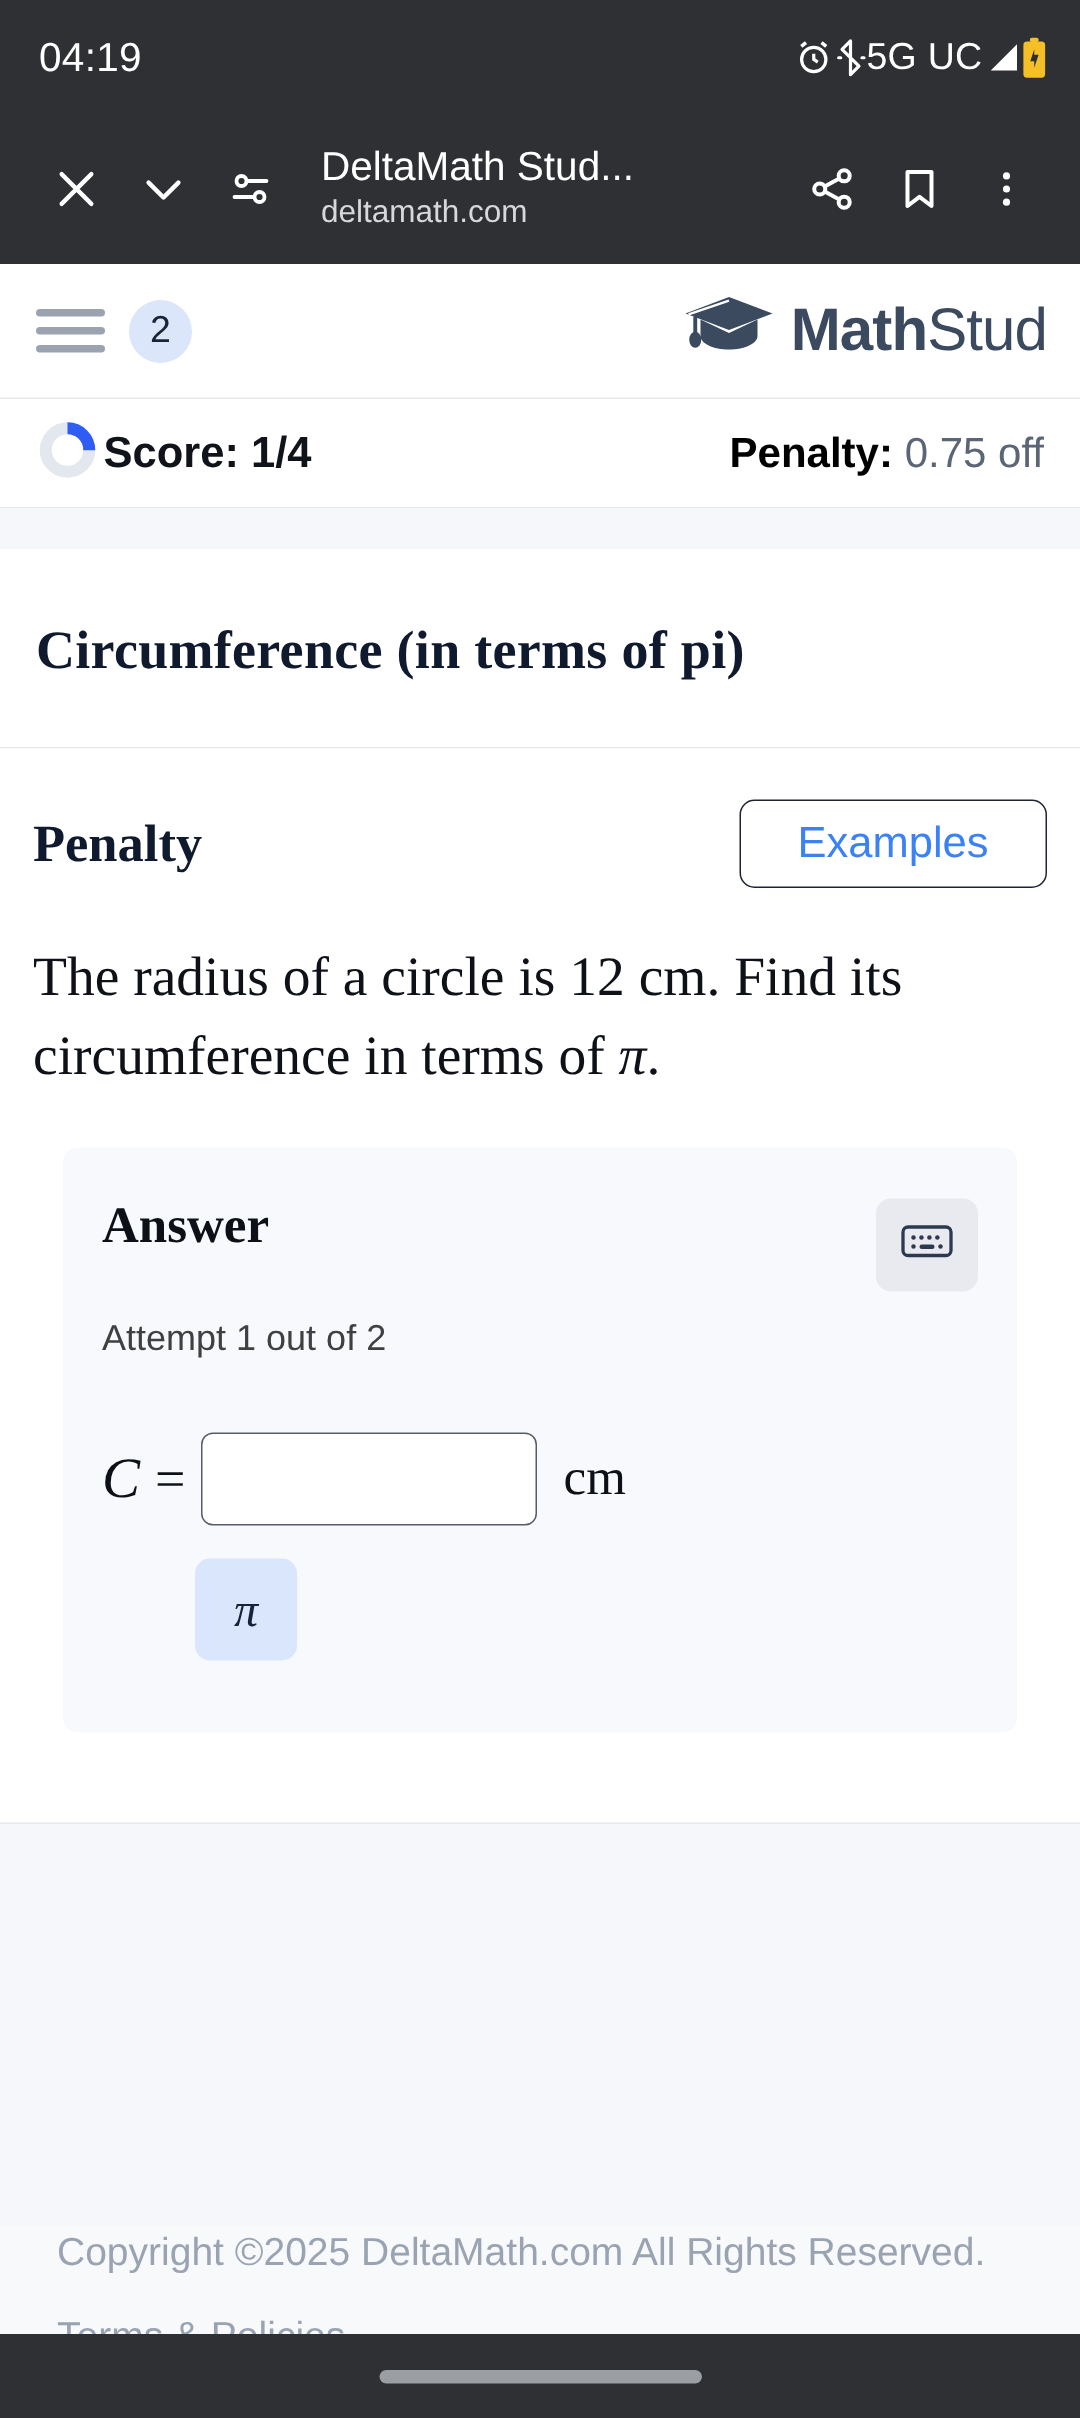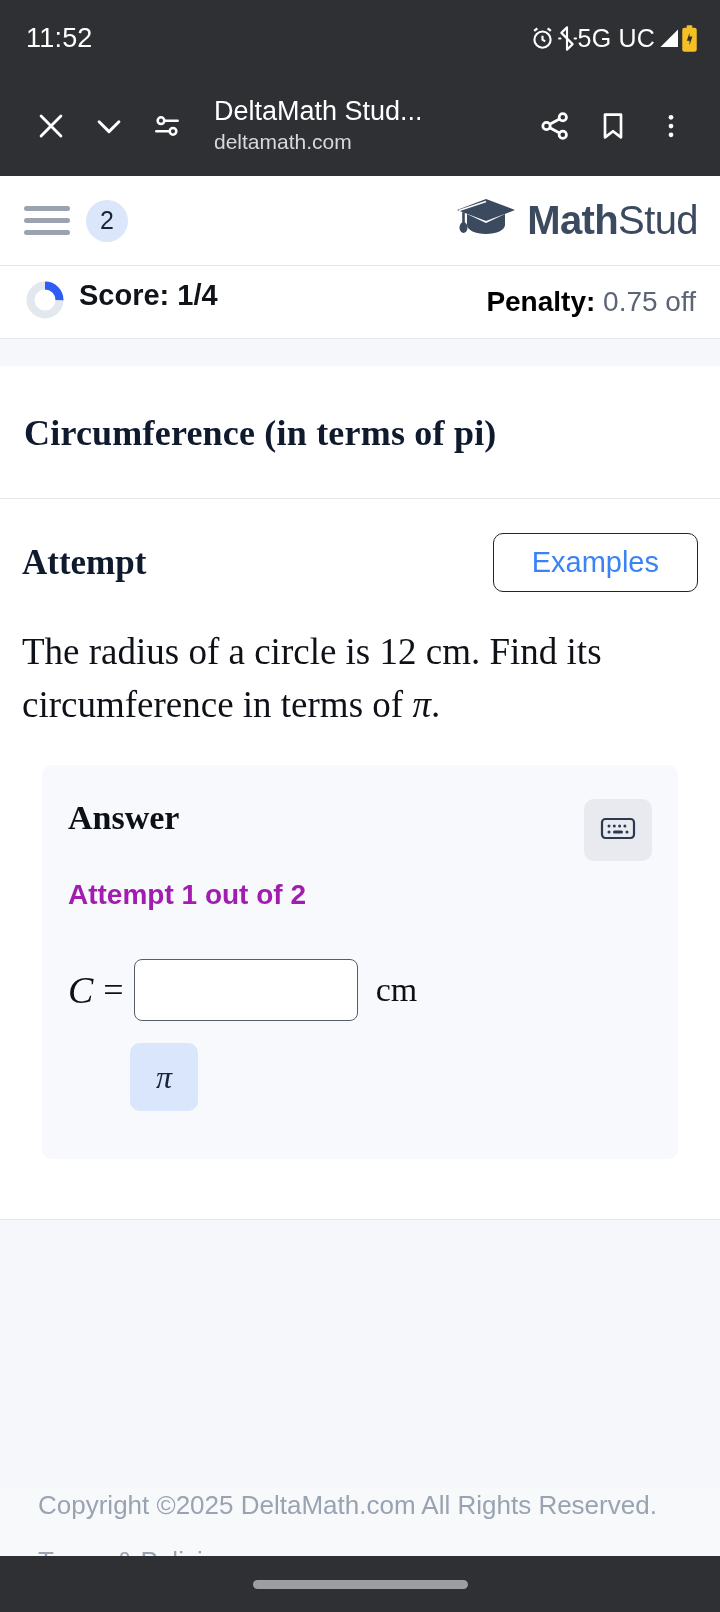--- a/index.html
+++ b/index.html
@@ -48,21 +48,21 @@
   .brand { margin-left:auto; display:flex; align-items:center; gap:10px; }
   .brand-text { font-size:40px; color:#3b4a5f; letter-spacing:-0.6px; white-space:nowrap; }
   .brand-text b { font-weight:700; }
   .brand-text span { font-weight:400; }
 
   
   .scorebar {
     height:73px; background:#ffffff; display:flex; align-items:center;
     padding: 0 24px; border-bottom:1px solid #e6e8ec;
   }
-  .score-left { display:flex; align-items:flex-start; gap:13px; }
+  .score-left { display:flex; align-items:center; gap:3px; }
   .score-text { font-size:29px; font-weight:700; color:#10131a; }
   .penalty { margin-left:auto; font-size:28px; color:#5b6575; }
   .penalty b { color:#000000; font-weight:700; }
 
   .gap-strip { height:27px; background:#f5f7fa; }
 
   
   .card { background:#ffffff; border-bottom:1px solid #e6e8ec; }
   .title-card { padding: 46px 24px 44px 24px; }
   .title-text {
@@ -92,21 +92,21 @@
   .ans-panel {
     margin: 34px 20px 30px 20px; background:#f7f9fc;
     border-radius:10px; padding: 34px 26px 48px 26px; position:relative;
   }
   .ans-head { display:flex; align-items:flex-start; justify-content:space-between; }
   .ans-title { font-family:"Liberation Serif", serif; font-weight:700; font-size:34px; color:#0d1117; }
   .kb-btn {
     width:68px; height:62px; border-radius:10px; background:#e8eaef;
     display:flex; align-items:center; justify-content:center; flex:0 0 auto;
   }
-  .attempt { margin-top:18px; font-size:28px; color:#a21caf;font-weight:bold; }
+  .attempt { margin-top:18px; font-size:24px; color:#404040; }
 
   .ans-row { margin-top:48px; display:flex; align-items:center; }
   .var-c {
     font-family:"Liberation Serif", serif; font-style:italic;
     font-size:38px; color:#0d1117; margin-right:4px;
   }
   .eq { font-family:"Liberation Serif", serif; font-size:36px; color:#0d1117; margin:0 10px 0 6px;}
   .ans-input {
     width:224px; height:62px; border:1px solid #565d69; border-radius:8px;
     background:#ffffff; font-size:30px; padding: 0 10px;
@@ -140,21 +140,21 @@
     background:#2e3033; display:flex; align-items:center; justify-content:center;
   }
   .nav-pill { width:215px; height:9px; border-radius:6px; background:#9b9ea2; }
 </style>
 </head>
 <body>
 
 <div class="screen">
 
   <div class="statusbar">
-    <div class="status-time">11:52</div>
+    <div class="status-time">04:19</div>
     <div class="status-icons">
       <span>
         <svg width="27" height="27" viewBox="0 0 24 24" fill="none" stroke="#fff" stroke-width="1.9">
           <circle cx="12" cy="13" r="7.2"></circle>
             <path d="M12 9.6V13l2.4 1.6"></path>
           <path d="M4.6 5.2 7.4 3" stroke-width="2.1"></path>
             <path d="M19.4 5.2 16.6 3" stroke-width="2.1"></path>
         </svg>
       </span>
       <span>
@@ -259,21 +259,21 @@
   </div>
 
   <div class="gap-strip"></div>
 
   <div class="card title-card">
     <div class="title-text">Circumference (in terms of pi)</div>
   </div>
 
   <div class="q-card">
     <div class="q-head">
-      <div class="q-label">Attempt</div>
+      <div class="q-label">Penalty</div>
       <button class="examples-btn">Examples</button>
     </div>
 
     <div class="q-body"><span>The radius of a circle is 12 cm. Find its circumference in terms of </span><i>π</i><span>.</span></div>
 
     <div class="ans-panel">
       <div class="ans-head">
         <div>
           <div class="ans-title">Answer</div>
         </div>

